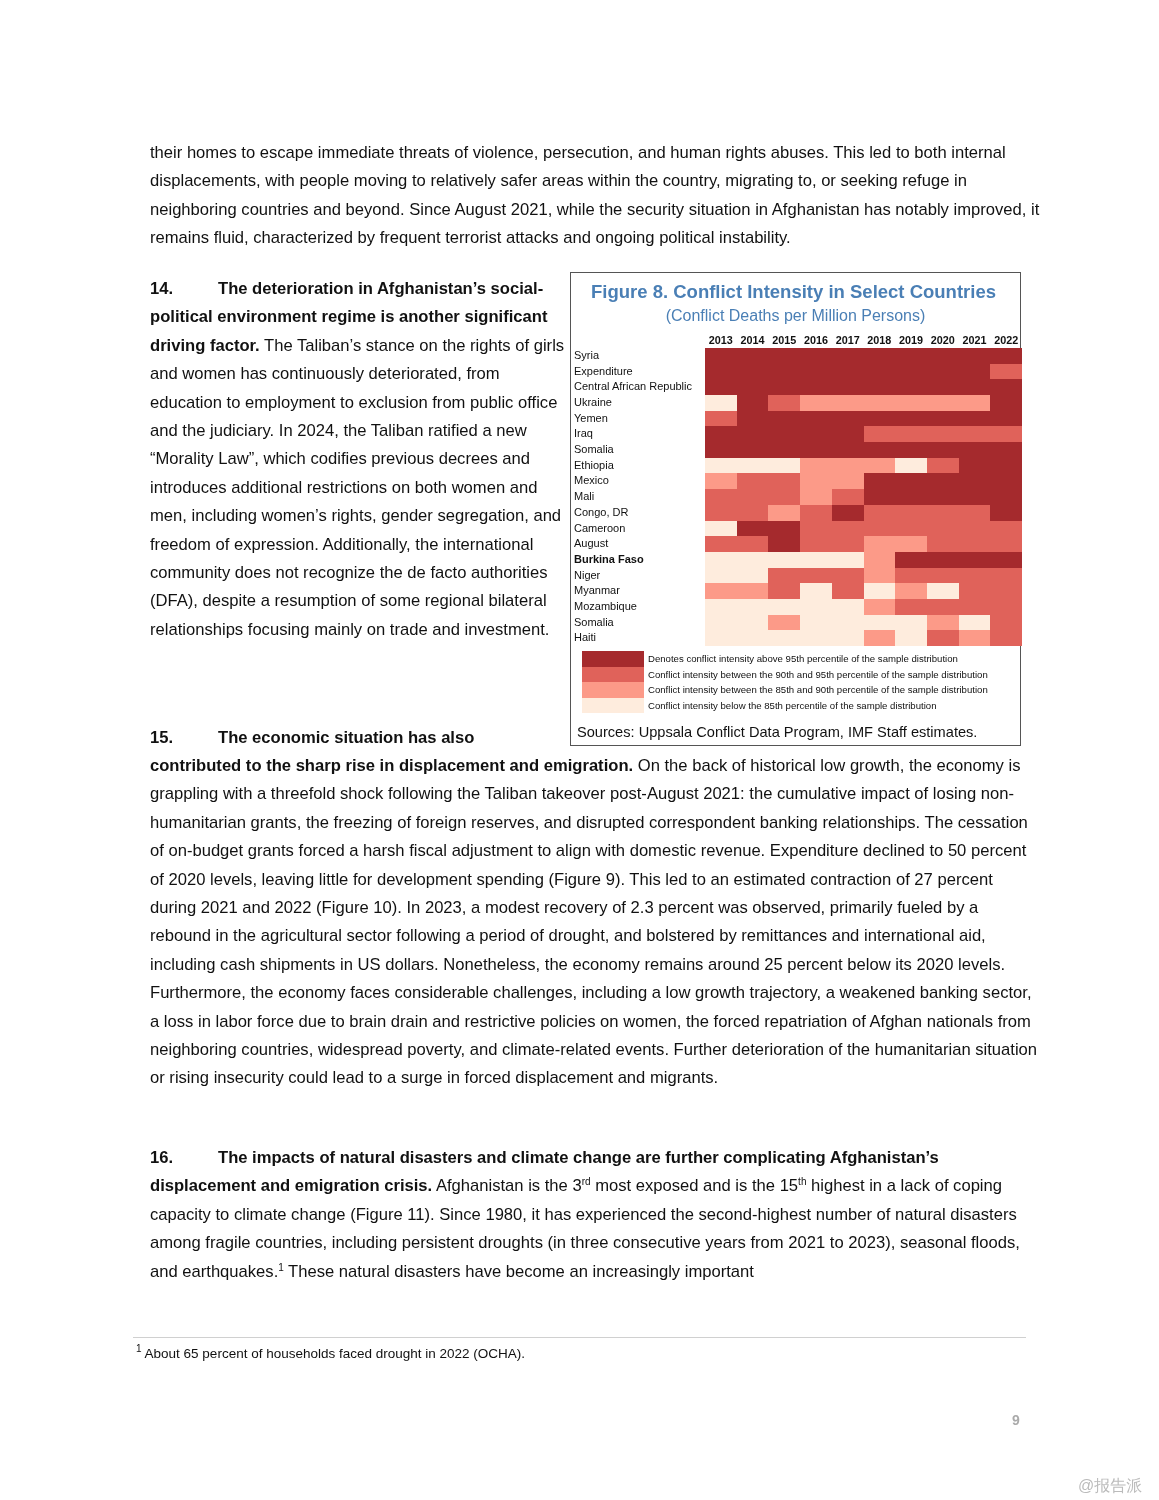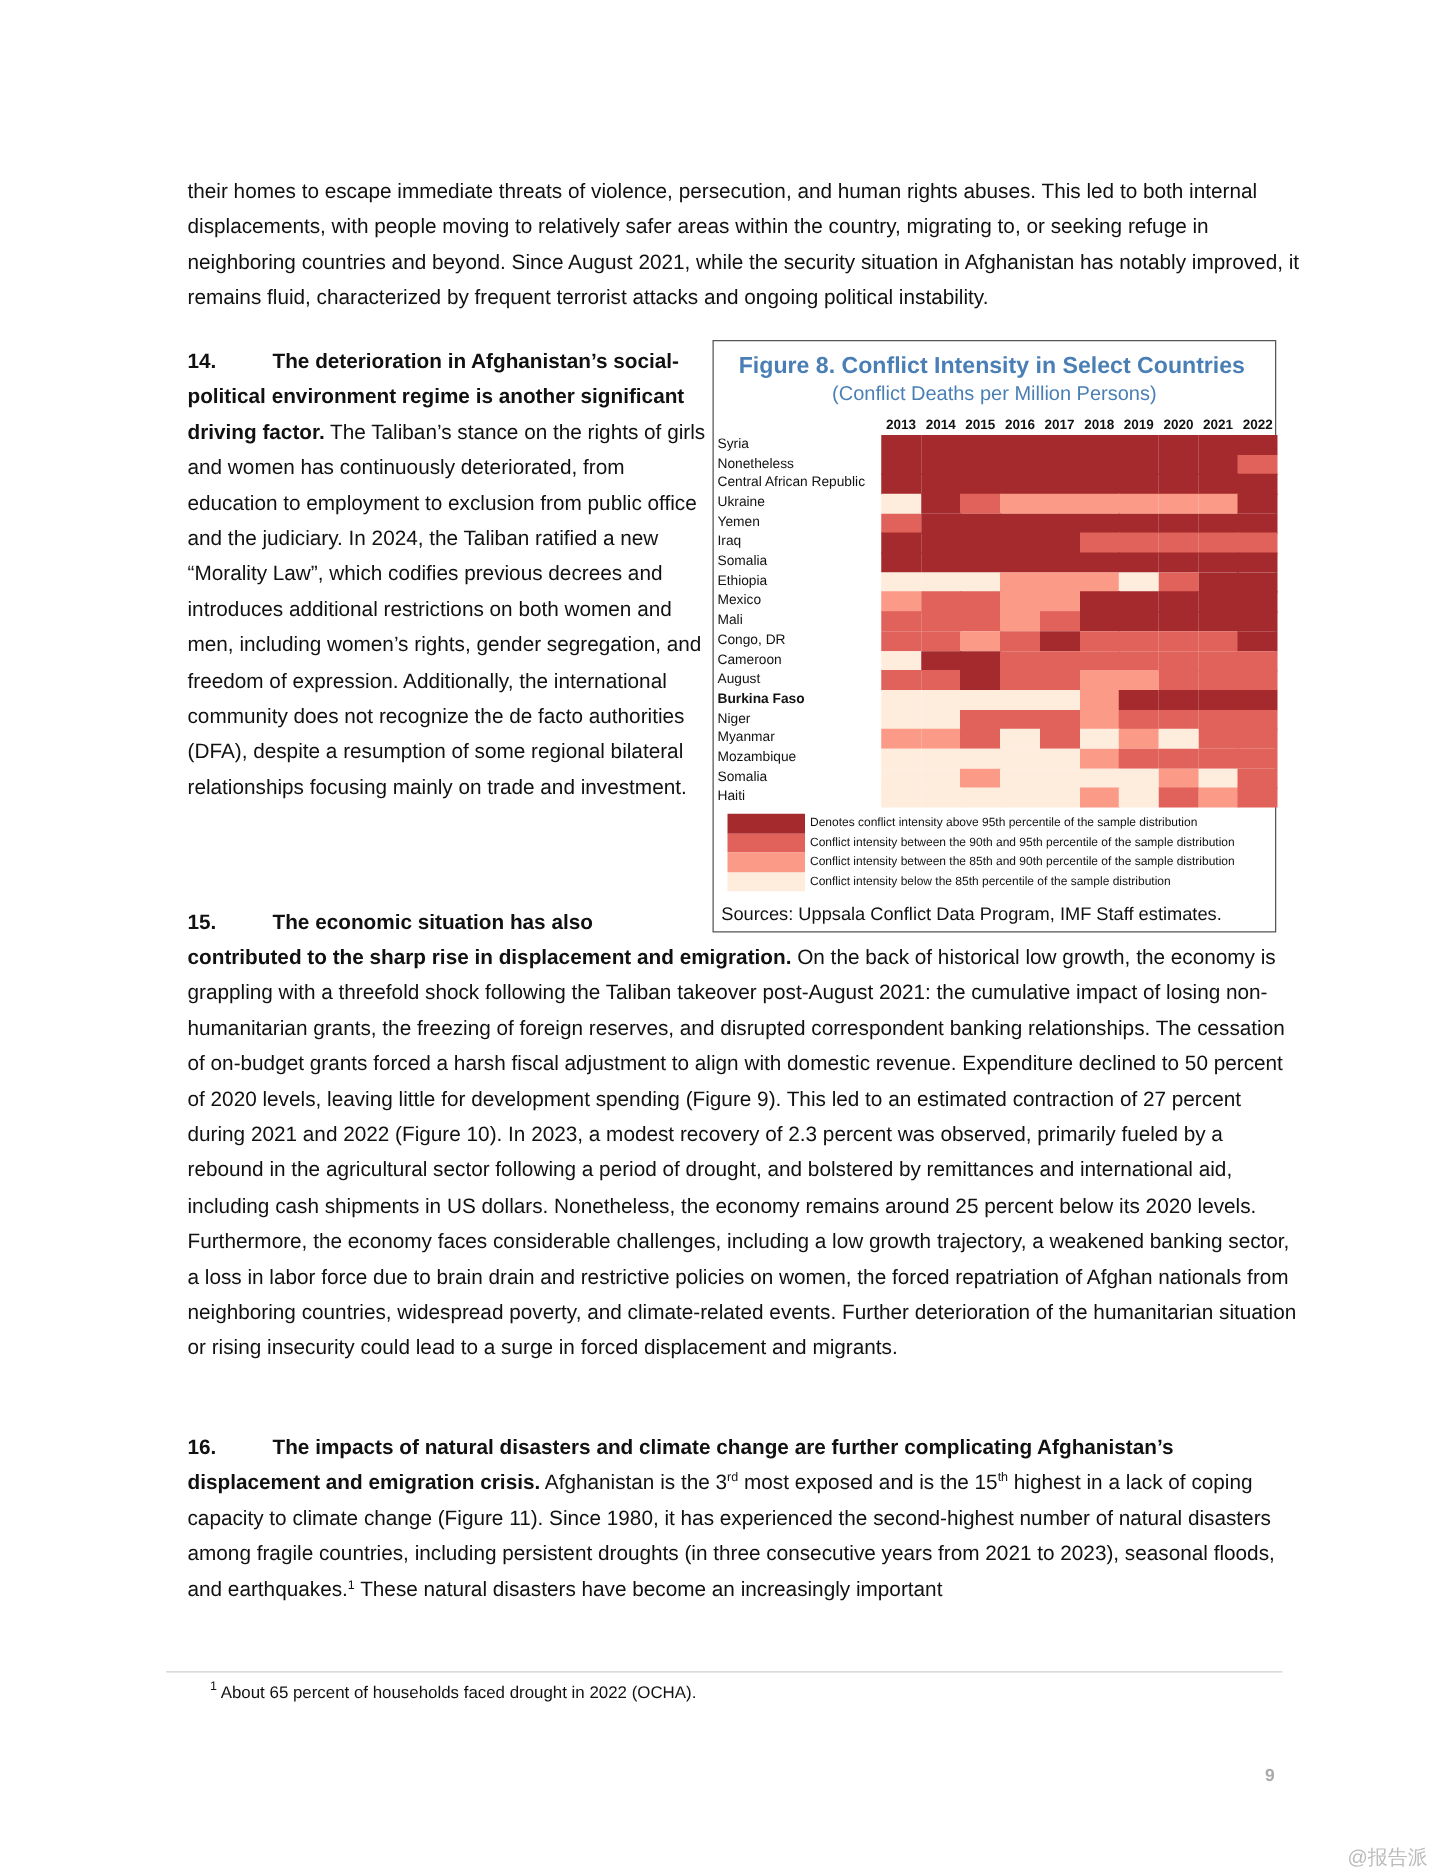--- a/index.html
+++ b/index.html
@@ -29,21 +29,21 @@
              font-size: 11px; white-space: nowrap; }
   .grid { position: absolute; left: 134px; top: 75px; width: 317px; height: 298px; }
   .cell { position: absolute; }
   .legend { position: absolute; left: 11px; top: 378px; width: 440px; }
   .leg-row { position: absolute; left: 0; height: 15.5px; width: 440px; }
   .swatch { position: absolute; left: 0; top: 0; width: 62px; height: 15.5px; }
   .leg-text { position: absolute; left: 66px; top: 2px; font-size: 9.6px; white-space: nowrap; }
   .sources { position: absolute; left: 6px; top: 451px; font-size: 14.6px; }
 
   .fn-rule { position: absolute; left: 133px; top: 1337px; width: 893px; height: 1px; background: #d0d0d0; }
-  .footnote { position: absolute; left: 136px; top: 1346px; font-size: 13.5px; margin-left: 32px; }
+  .footnote { position: absolute; left: 136px; top: 1346px; font-size: 13.5px; }
   .page-num { position: absolute; left: 1012px; top: 1412px; font-size: 14px; color: #aaa; font-weight: bold; }
   .watermark { position: absolute; left: 1078px; top: 1476px; font-size: 16px; color: #bbb; }
 </style>
 </head>
 <body>
 
 <div class="para p-top">their homes to escape immediate threats of violence, persecution, and human rights abuses. This led to both internal displacements, with people moving to relatively safer areas within the country, migrating to, or seeking refuge in neighboring countries and beyond. Since August 2021, while the security situation in Afghanistan has notably improved, it remains fluid, characterized by frequent terrorist attacks and ongoing political instability.</div>
 
 <div class="para p14">
   <b><span class="num">14.</span><span>The deterioration in Afghanistan’s social-political environment regime is another significant driving factor.</span></b><span> The Taliban’s stance on the rights of girls and women has continuously deteriorated, from education to employment to exclusion from public office and the judiciary. In 2024, the Taliban ratified a new “Morality Law”, which codifies previous decrees and introduces additional restrictions on both women and men, including women’s rights, gender segregation, and freedom of expression. Additionally, the international community does not recognize the de facto authorities (DFA), despite a resumption of some regional bilateral relationships focusing mainly on trade and investment.</span>
@@ -70,21 +70,21 @@
       <div class="year" style="left: 95.1px;">2016</div>
       <div class="year" style="left: 126.8px;">2017</div>
       <div class="year" style="left: 158.5px;">2018</div>
       <div class="year" style="left: 190.2px;">2019</div>
       <div class="year" style="left: 221.9px;">2020</div>
       <div class="year" style="left: 253.6px;">2021</div>
       <div class="year" style="left: 285.3px;">2022</div>
     </div>
   <div class="labels" id="labels">
       <div class="country" style="top: 0px;">Syria</div>
-      <div class="country" style="top: 15.6842px;">Nonetheless</div>
+      <div class="country" style="top: 15.6842px;">Expenditure</div>
       <div class="country" style="top: 31.3684px;">Central African Republic</div>
       <div class="country" style="top: 47.0526px;">Ukraine</div>
       <div class="country" style="top: 62.7368px;">Yemen</div>
       <div class="country" style="top: 78.4211px; text-align: center;">Iraq</div>
       <div class="country" style="top: 94.1053px;">Somalia</div>
       <div class="country" style="top: 109.789px;">Ethiopia</div>
       <div class="country" style="top: 125.474px;">Mexico</div>
       <div class="country" style="top: 141.158px;">Mali</div>
       <div class="country" style="top: 156.842px;">Congo, DR</div>
       <div class="country" style="top: 172.526px;">Cameroon</div>

